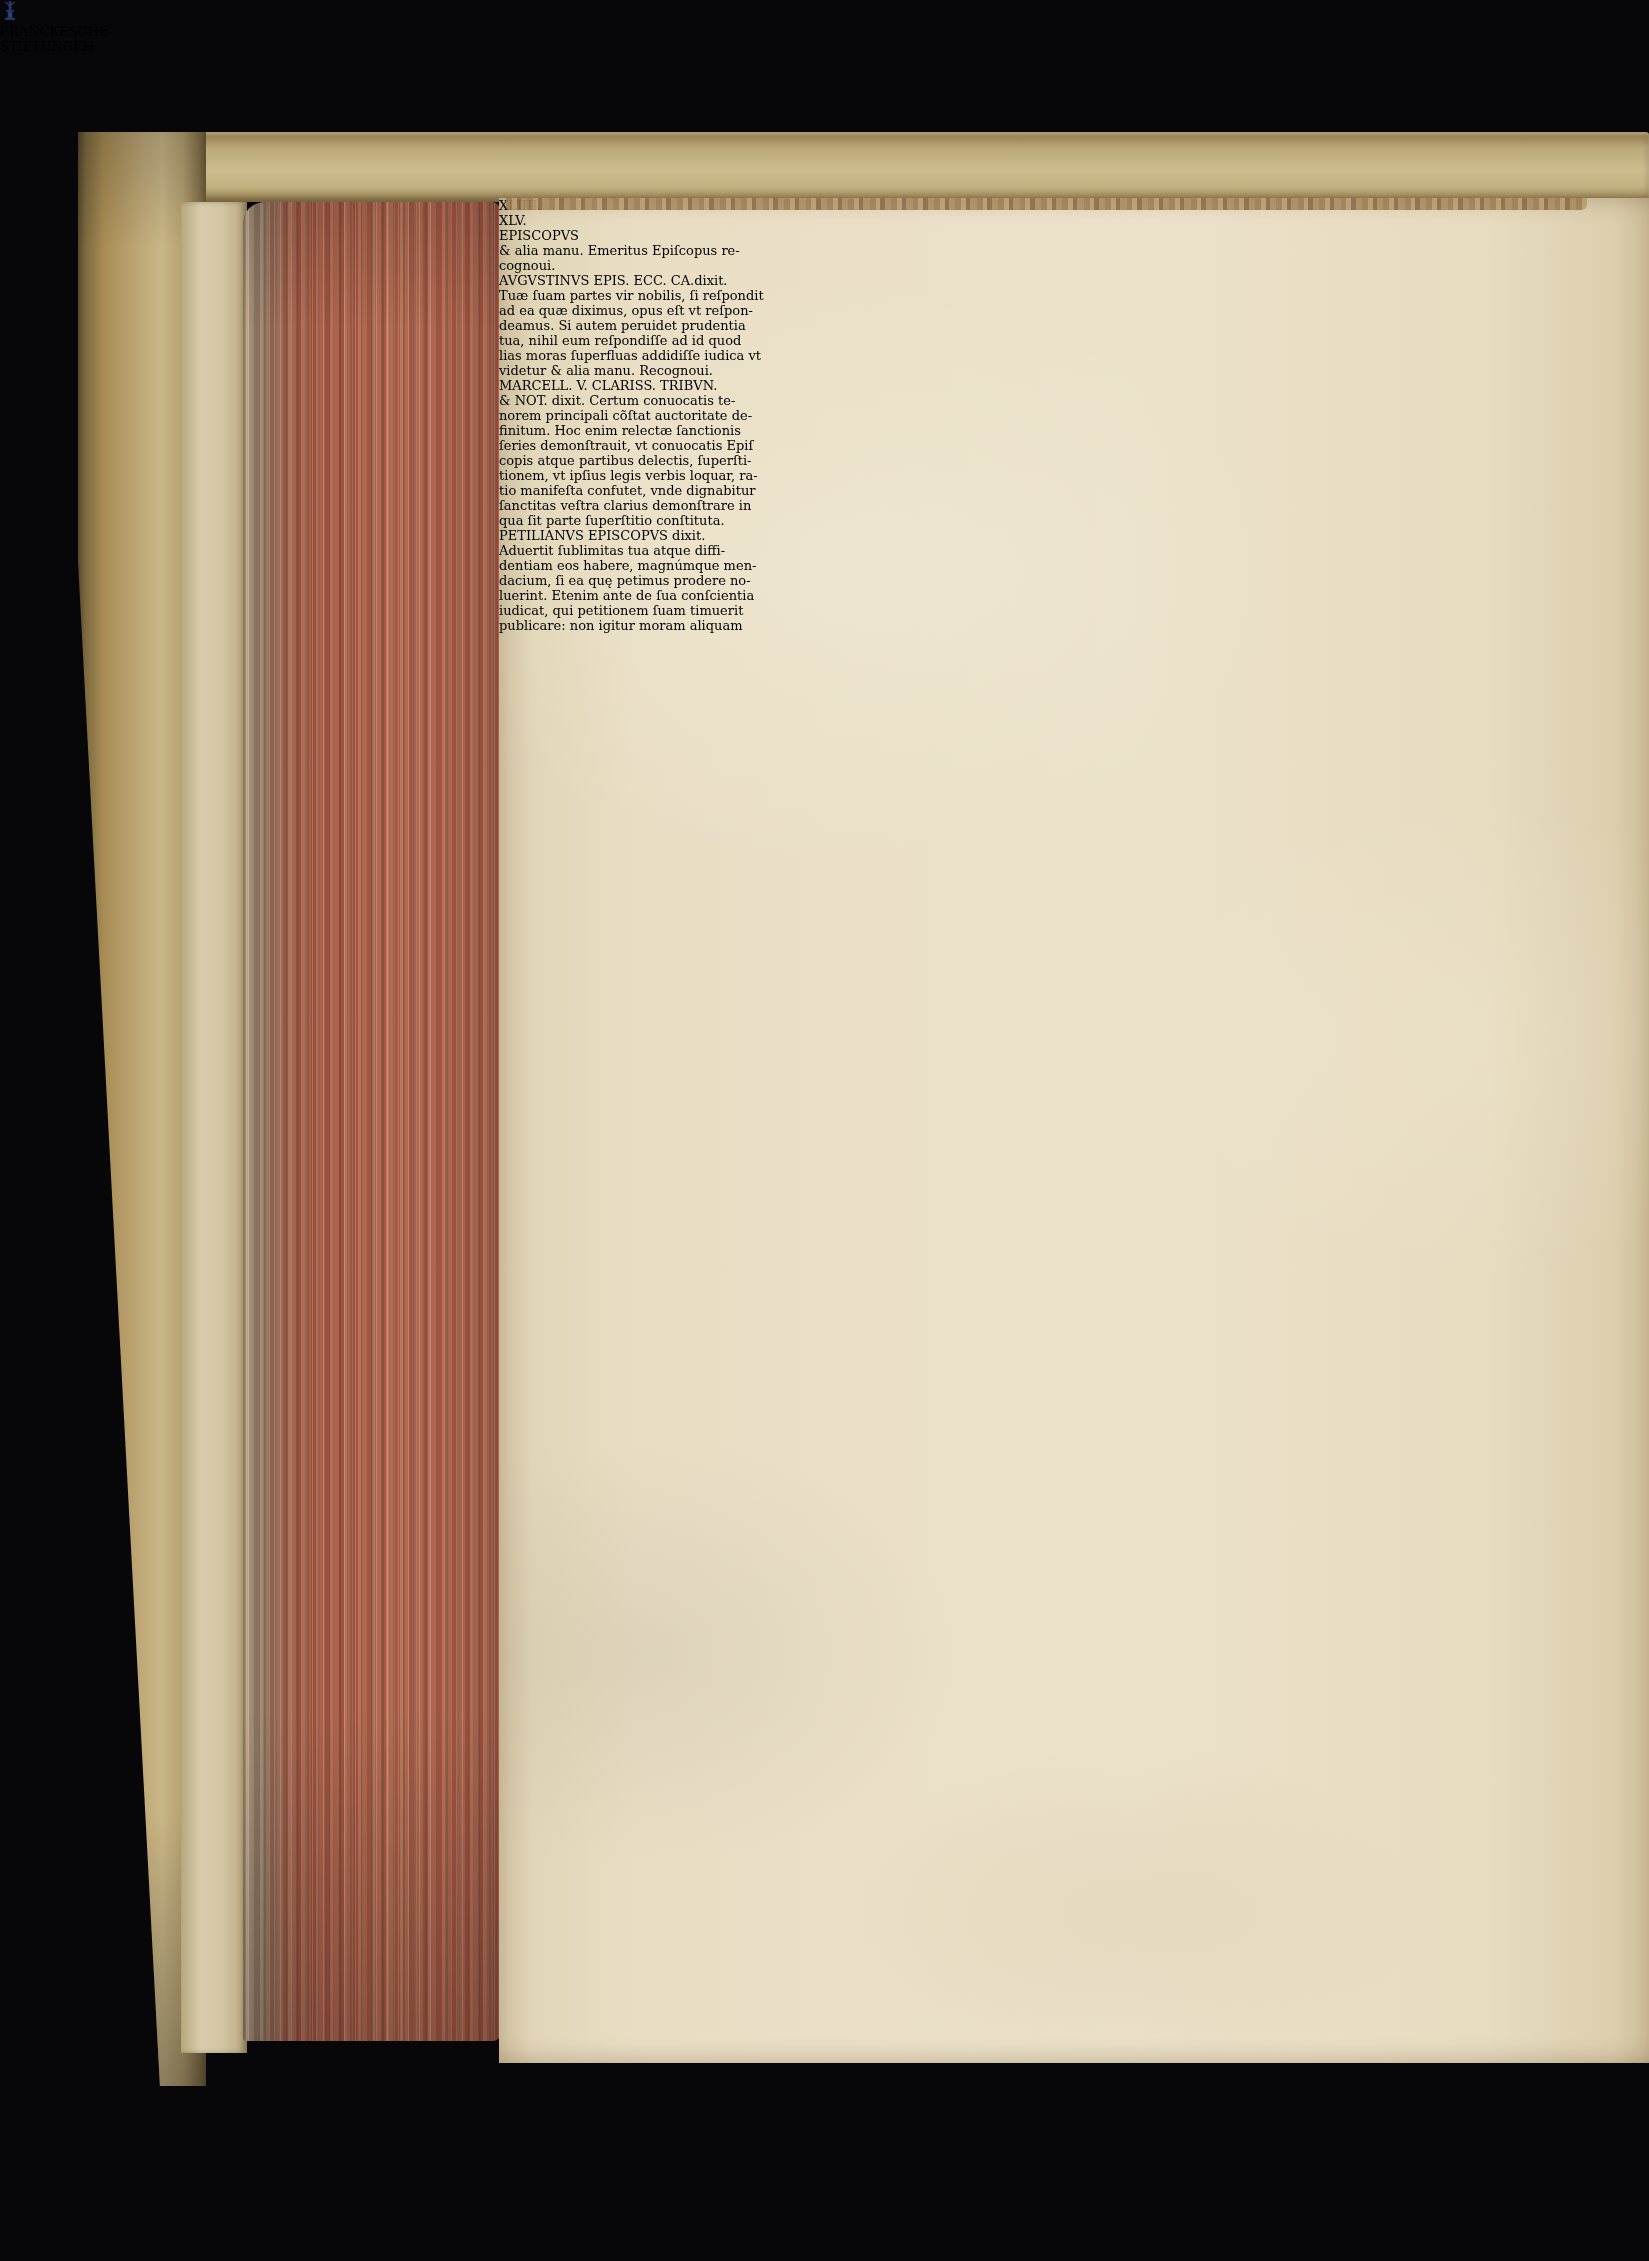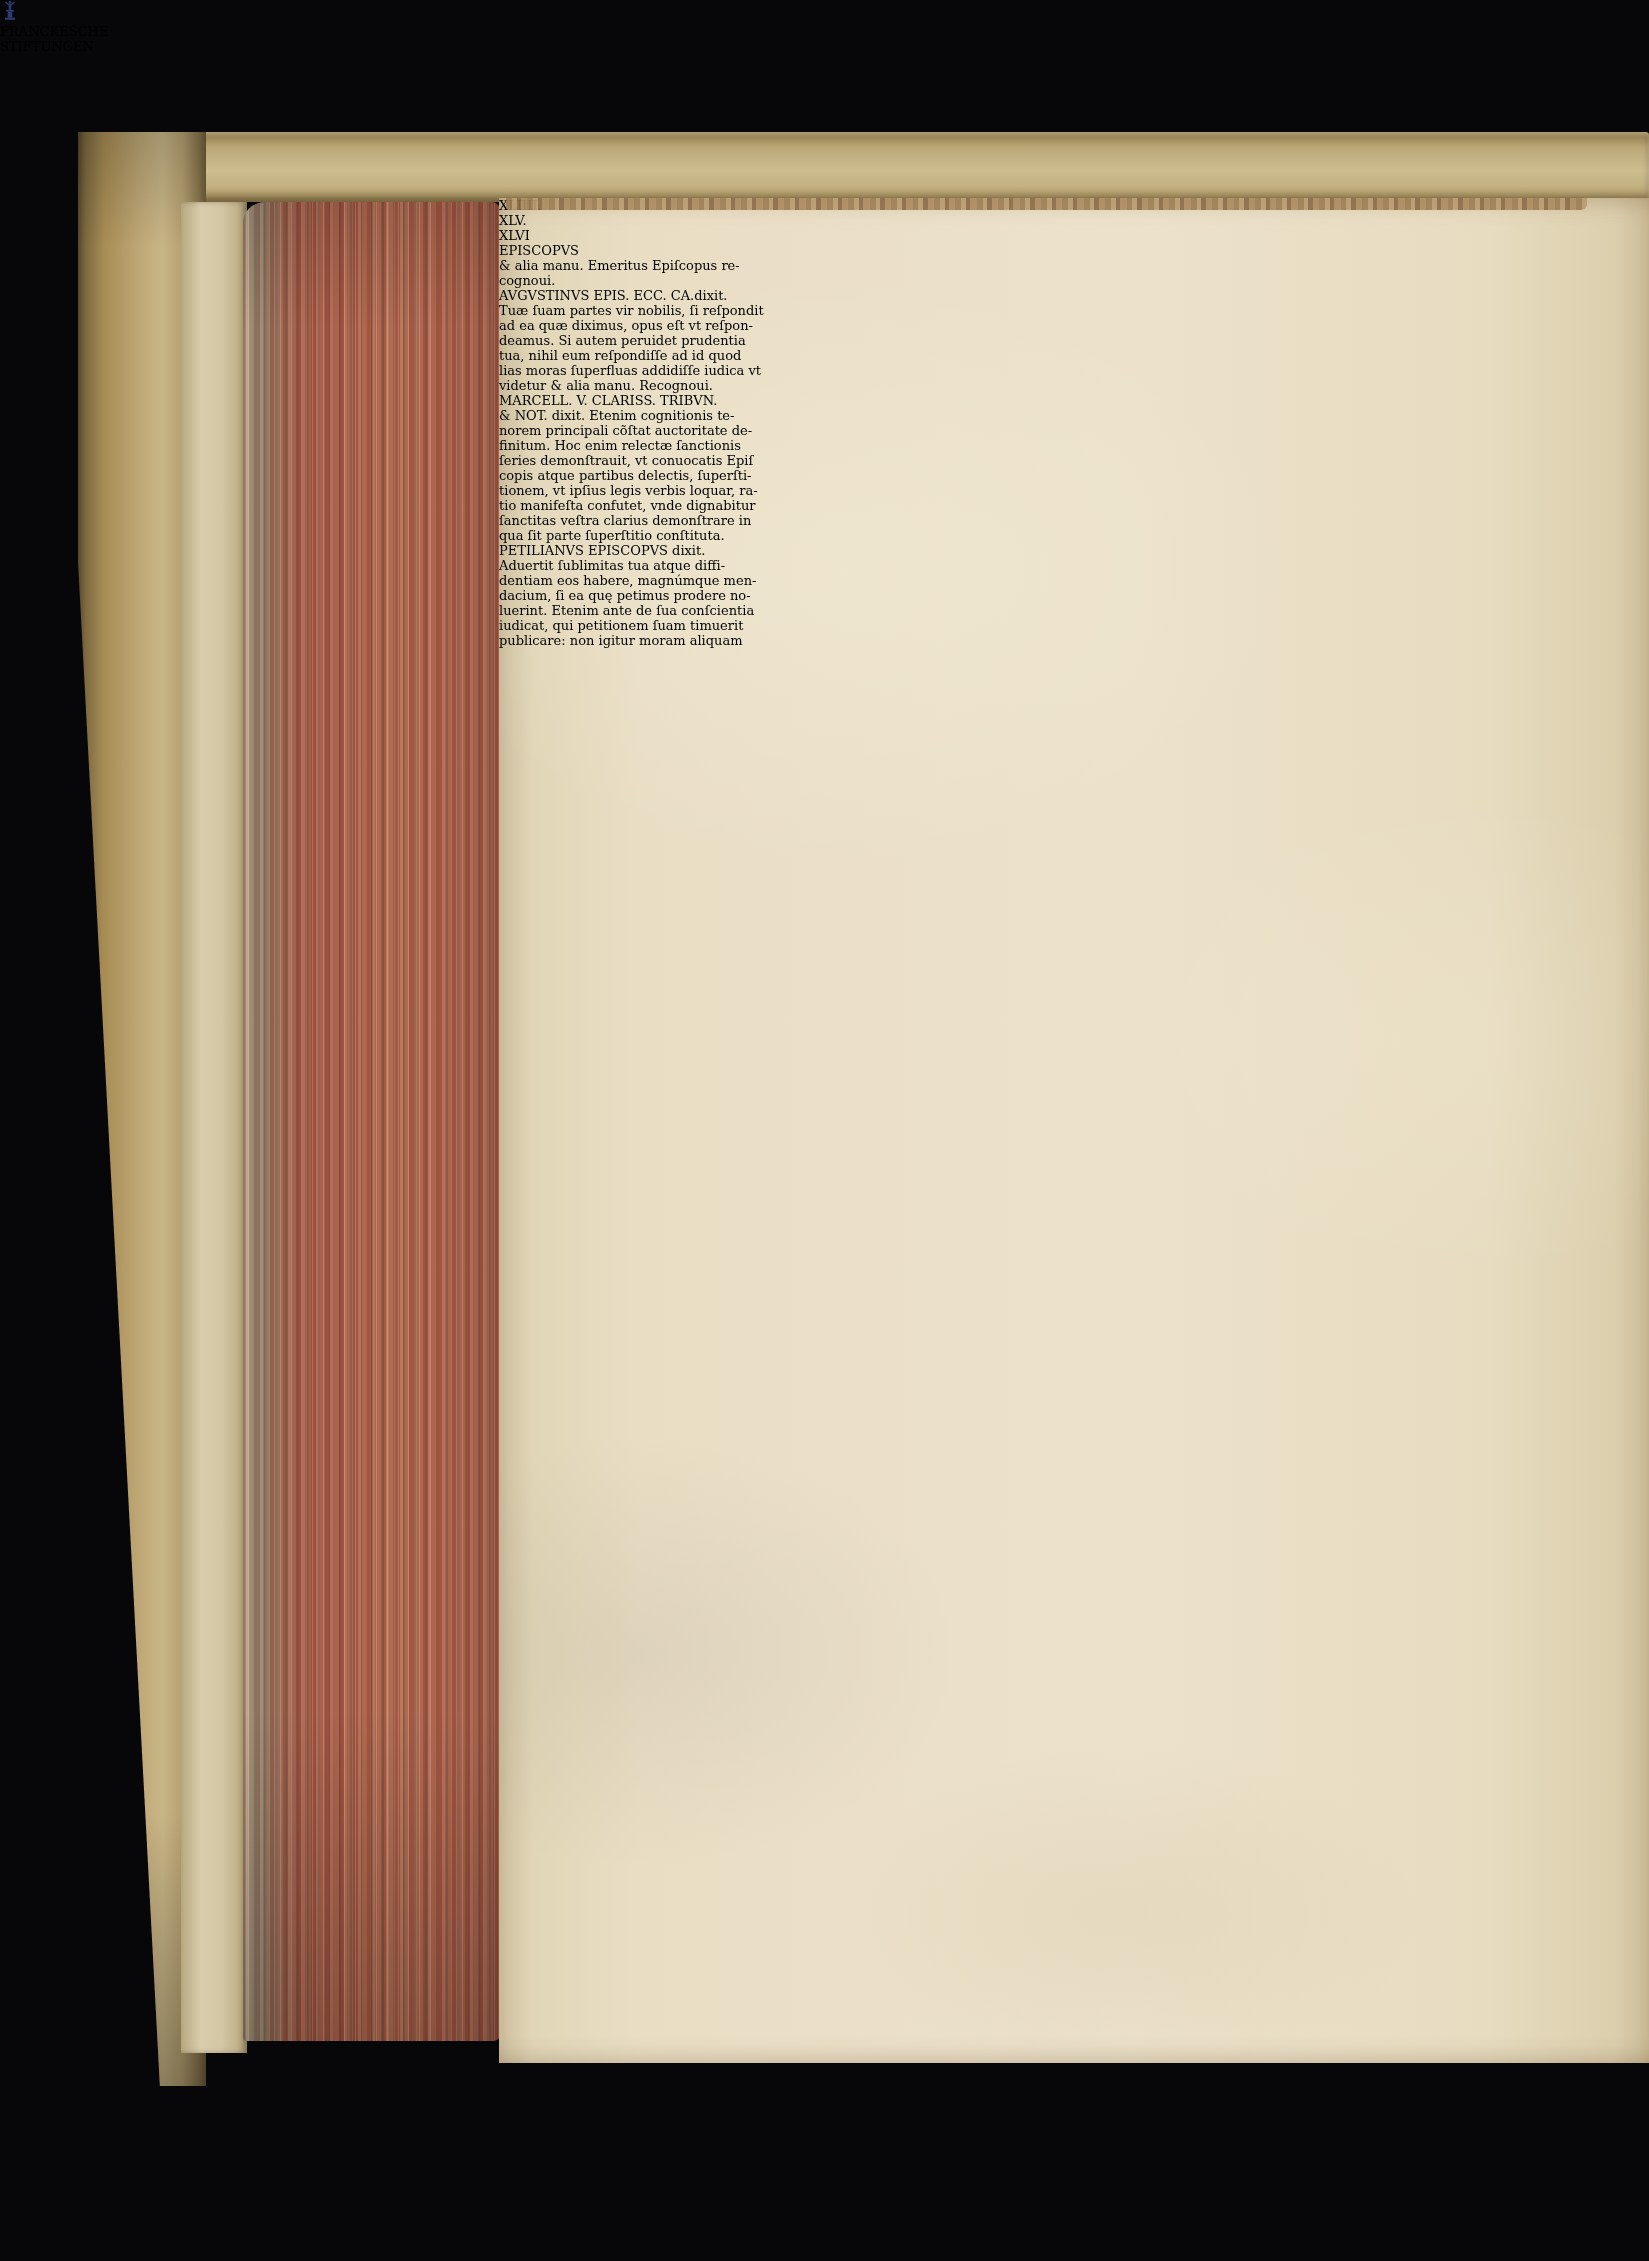--- a/index.html
+++ b/index.html
@@ -119,36 +119,35 @@
       <div class="page-topedge"></div>
       <div class="ghost ghost-a"></div>
       <div class="ghost ghost-b"></div>
       <div class="stain-a"></div>
       <div class="stain-b"></div>
       <div class="gutter"></div>
       <div class="crease"></div>
 
       <div class="sidenote n1">XLIIII.</div>
       <div class="sidenote n2">XLV.</div>
-      <div class="sidenote n3">XLVI</div>
 
       <div class="textcol">
         <div class="page-title">EPISCOPVS</div>
         <div id="body-lines">
             <div class="line"><span>&amp; alia manu. Emeritus Epiſcopus re-</span></div>
             <div class="line end"><span>cognoui.</span></div>
             <div class="line sp"><span class="seg-caps">AVGVSTINVS EPIS. ECC. CA.</span><span class="seg-italic">dixit.</span></div>
             <div class="line"><span>Tuæ ſuam partes vir nobilis, ſi reſpondit</span></div>
             <div class="line"><span>ad ea quæ diximus, opus eſt vt reſpon-</span></div>
             <div class="line"><span>deamus. Si autem peruidet prudentia</span></div>
             <div class="line"><span>tua, nihil eum reſpondiſſe ad id quod</span></div>
             <div class="line"><span>lias moras ſuperfluas addidiſſe iudica vt</span></div>
             <div class="line end"><span>videtur &amp; alia manu. Recognoui.</span></div>
             <div class="line sp"><span class="seg-caps">MARCELL. V. CLARISS. TRIBVN.</span></div>
-            <div class="line"><span>&amp; </span><span class="seg-caps">NOT. </span><span class="seg-italic">dixit.</span><span> Etenim cognitionis te-</span></div>
+            <div class="line"><span>&amp; </span><span class="seg-caps">NOT. </span><span class="seg-italic">dixit.</span><span> Certum conuocatis te-</span></div>
             <div class="line"><span>norem principali cõſtat auctoritate de-</span></div>
             <div class="line"><span>finitum. Hoc enim relectæ ſanctionis</span></div>
             <div class="line"><span>ſeries demonſtrauit, vt conuocatis Epiſ</span></div>
             <div class="line"><span>copis atque partibus delectis, ſuperſti-</span></div>
             <div class="line"><span>tionem, vt ipſius legis verbis loquar, ra-</span></div>
             <div class="line"><span>tio manifeſta confutet, vnde dignabitur</span></div>
             <div class="line"><span>ſanctitas veſtra clarius demonſtrare in</span></div>
             <div class="line end"><span>qua ſit parte ſuperſtitio conſtituta.</span></div>
             <div class="line sp"><span class="seg-caps">PETILIANVS EPISCOPVS </span><span class="seg-italic">dixit.</span></div>
             <div class="line"><span>Aduertit ſublimitas tua atque diffi-</span></div>

